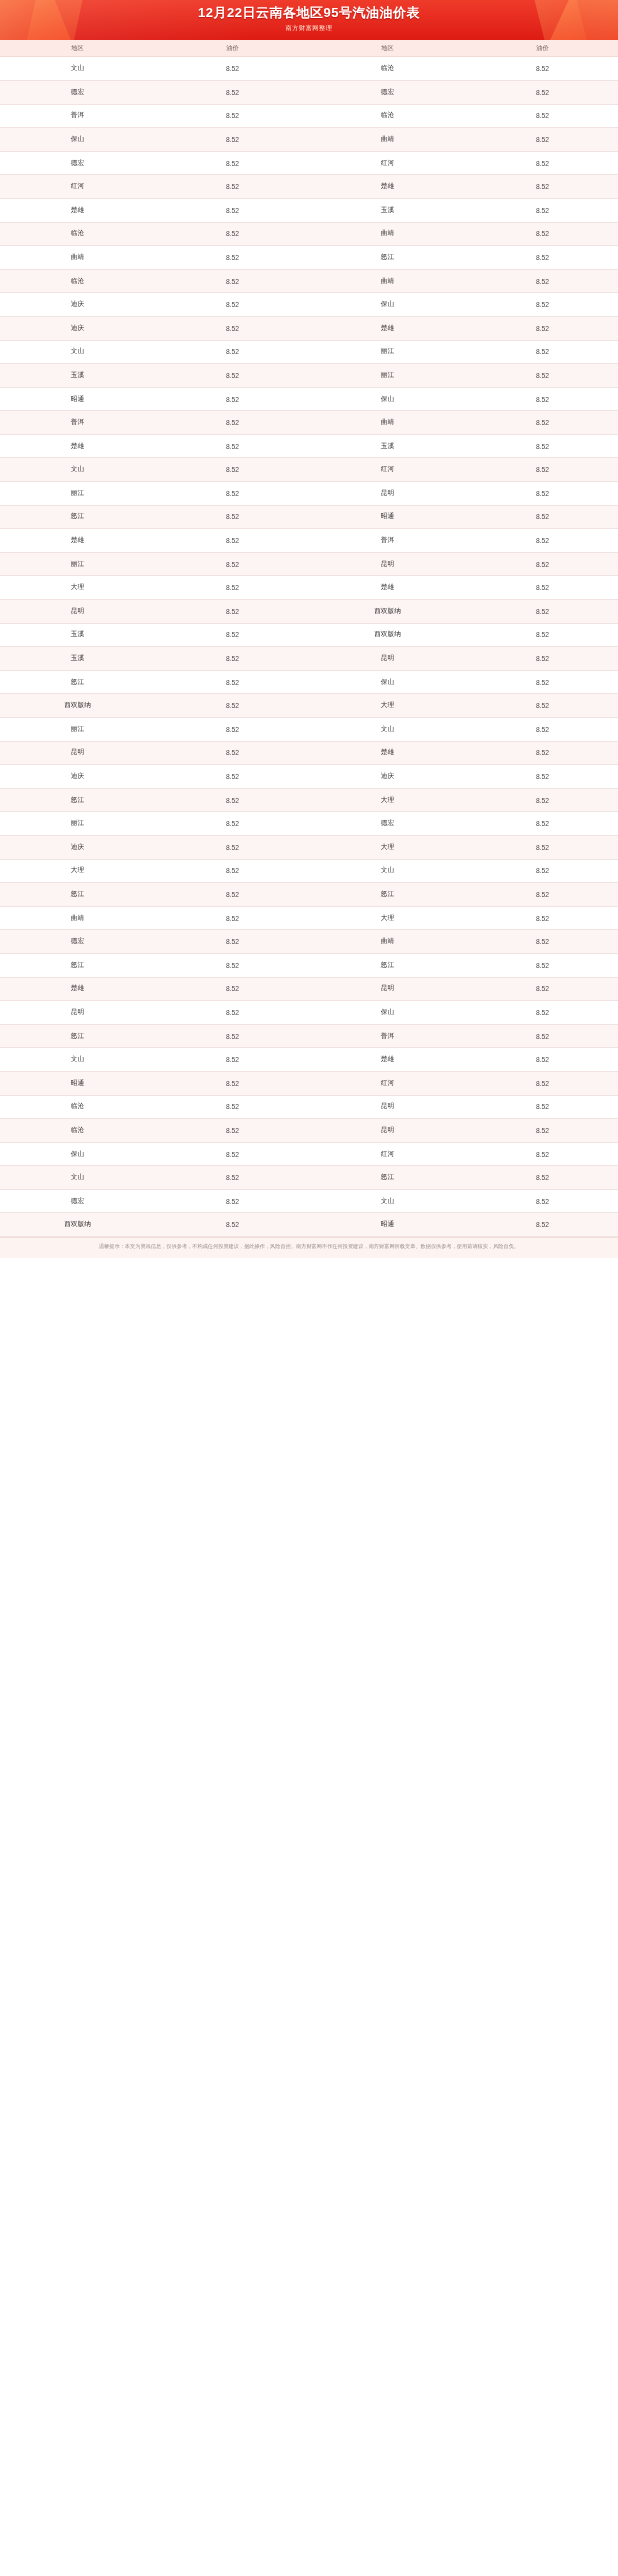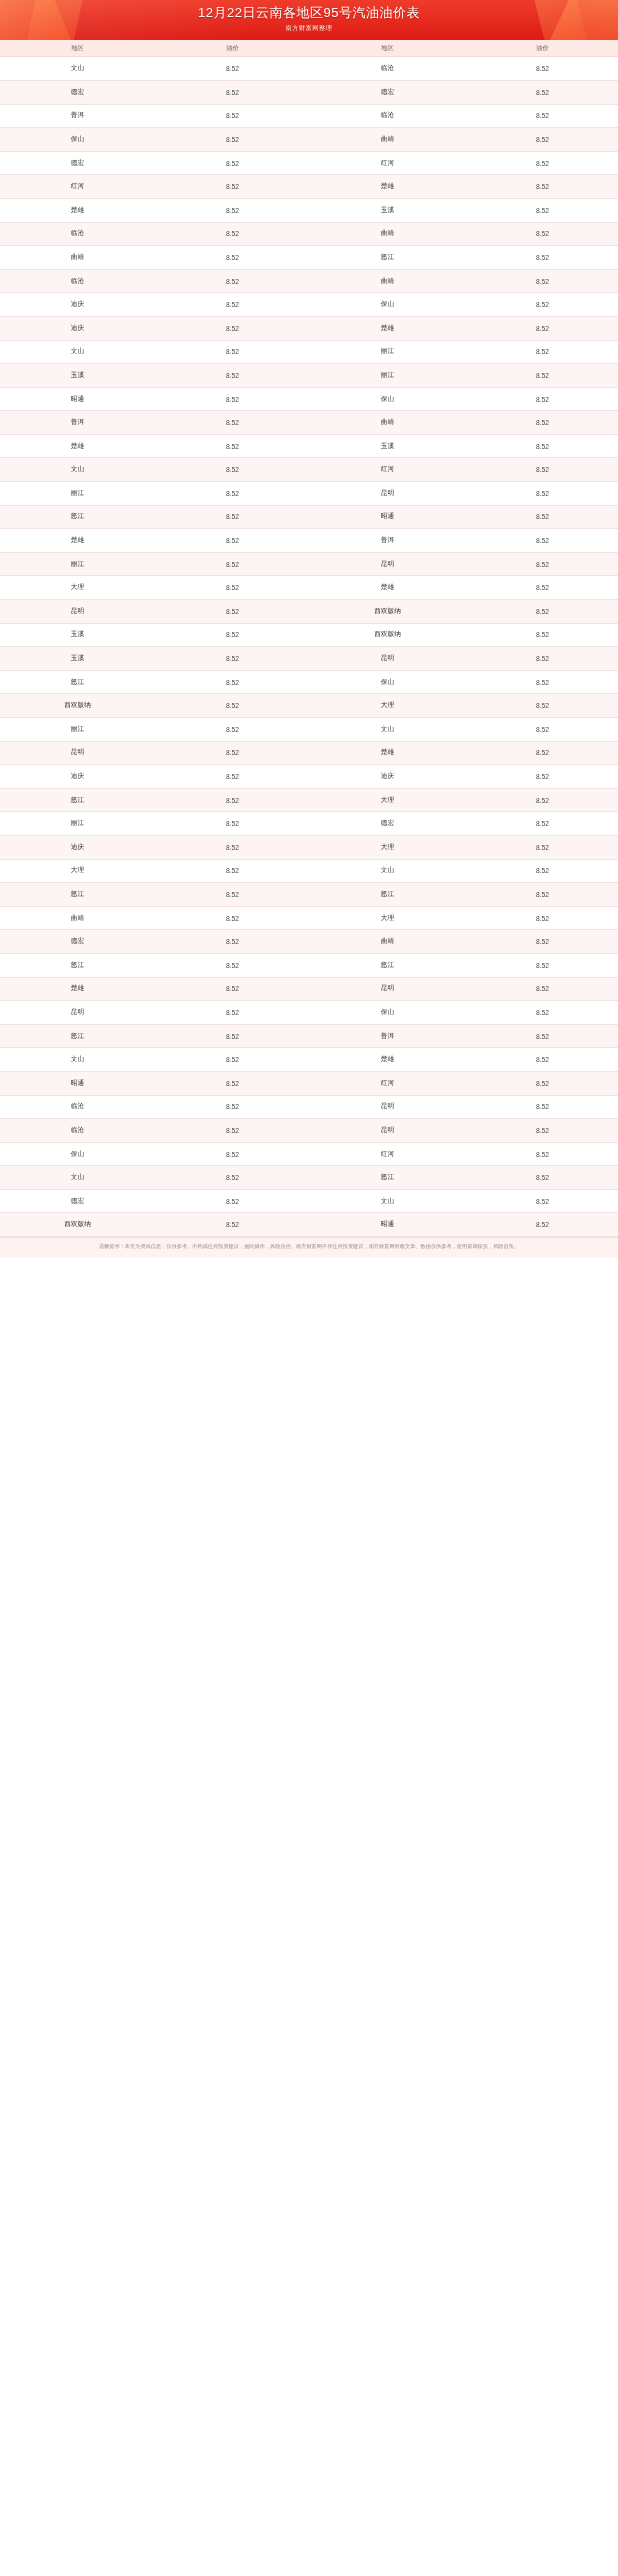--- a/index.html
+++ b/index.html
@@ -41,21 +41,21 @@
   .banner .ribbon.r2 { left: 31px;  width: 46px; opacity: .35; transform: rotate(12deg);}
   .banner .ribbon.r3 { right: -26px; transform: rotate(25deg); }
   .banner .ribbon.r4 { right: 36px; width: 41px; opacity: .35; transform: rotate(-14deg);}
   .banner-title {
     position: absolute;
     left: 0; right: 0;
     top: 4.1px;
     text-align: center;
     color: #ffffff;
     font-size: 13px;
-    font-weight: normal;
+    font-weight: bold;
     letter-spacing: 0.5px;
     text-shadow: 0 0.5px 1px rgba(120,0,0,0.45);
   }
   .banner-sub {
     position: absolute;
     left: 0; right: 0;
     top: 24px;
     text-align: center;
     color: #ffe9d6;
     font-size: 6.2px;

